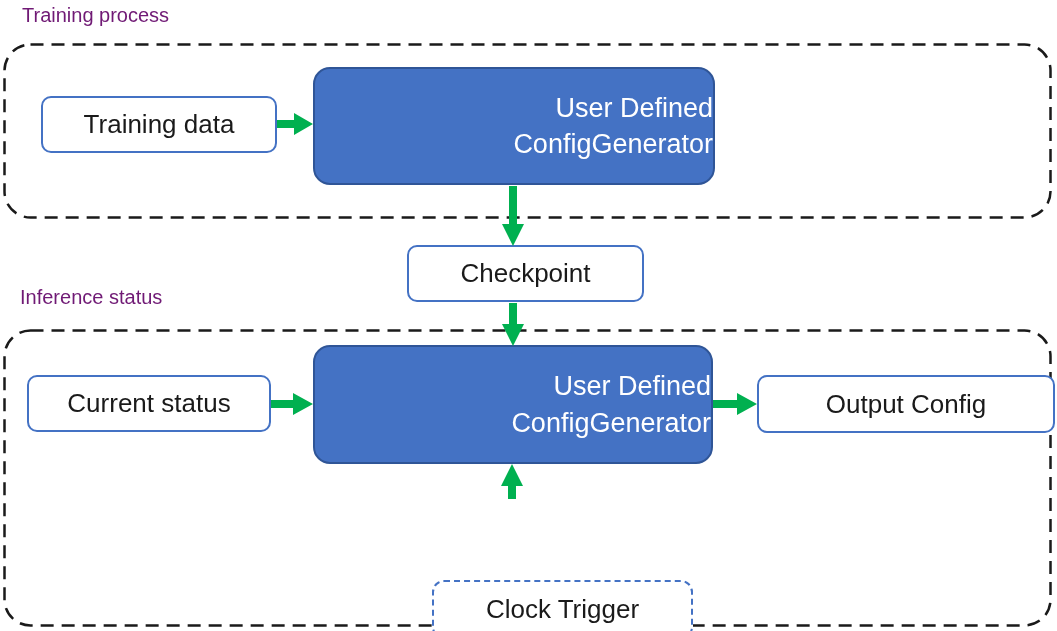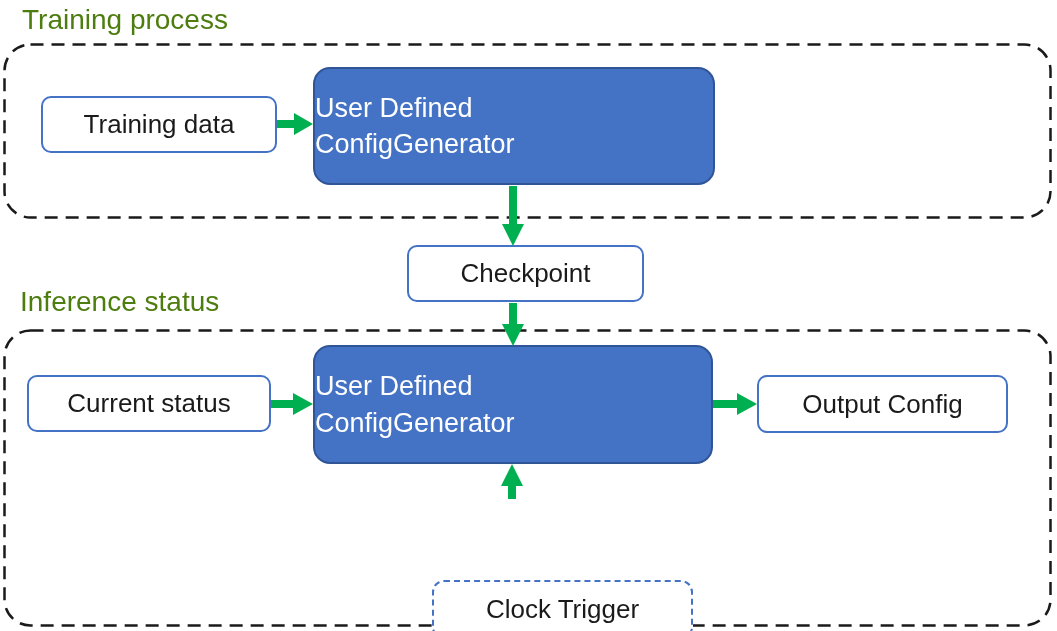--- a/index.html
+++ b/index.html
@@ -1,31 +1,31 @@
 <!DOCTYPE html>
 <html><head>
 <meta charset="utf-8">
 <style>
   html, body { margin:0; padding:0; background:#ffffff; }
   .canvas {
     position:relative; width:1057px; height:631px; background:#ffffff;
     font-family:"Liberation Sans", sans-serif; overflow:hidden;
   }
   .section-label {
-    position:absolute; font-size:28px; color:#4d7c0f; z-index:2; white-space:nowrap;
+    position:absolute; font-size:20px; color:#701a75; z-index:2; white-space:nowrap;
   }
   .region { position:absolute; z-index:1; }
   .node {
     position:absolute; display:flex; align-items:center; justify-content:center;
     background:#ffffff; border:2px solid #4472C4; border-radius:10px;
     font-size:26px; color:#1a1a1a; box-sizing:border-box; z-index:2;
     white-space:nowrap; text-align:center;
   }
   .node-blue {
-    position:absolute; display:flex; flex-direction:column; align-items:flex-start;
+    position:absolute; display:flex; flex-direction:column; align-items:flex-end;
     justify-content:center; border:2.5px solid #2F5597; border-radius:17px;
     font-size:27px; color:#ffffff; box-sizing:border-box; z-index:2;
     line-height:1.35; text-align:center;
   }
   .trigger { border-style:dashed; border-radius:12px; }
   .arrow { position:absolute; z-index:5; }
 </style>
 </head>
 <body>
 
@@ -57,21 +57,21 @@
 
   <div class="node" style="left: 27px; top: 375px; width: 244px; height: 57px; border-color: rgb(68, 114, 196);">
     <span>Current status</span>
   </div>
 
   <div class="node-blue" style="left: 313px; top: 345px; width: 400px; height: 119px; background-color: rgb(68, 114, 196); border-color: rgb(47, 85, 151);">
     <span>User Defined</span>
     <span>ConfigGenerator</span>
   </div>
 
-  <div class="node" style="left: 757px; top: 375px; width: 251px; height: 58px; border-color: rgb(68, 114, 196);">
+  <div class="node" style="left: 757px; top: 375px; width: 298px; height: 58px; border-color: rgb(68, 114, 196);">
     <span>Output Config</span>
   </div>
 
 
   <div class="node trigger" style="left: 432px; top: 580px; width: 261px; height: 59px; z-index: 4; border-color: rgb(68, 114, 196);">
     <span>Clock Trigger</span>
   </div>
 
   <svg class="arrow" style="left:277px; top:111px;" width="36" height="26">
     <path d="M0,9 H17 V2 L36,13 17,24 V17 H0 Z" fill="#00B050"></path>

